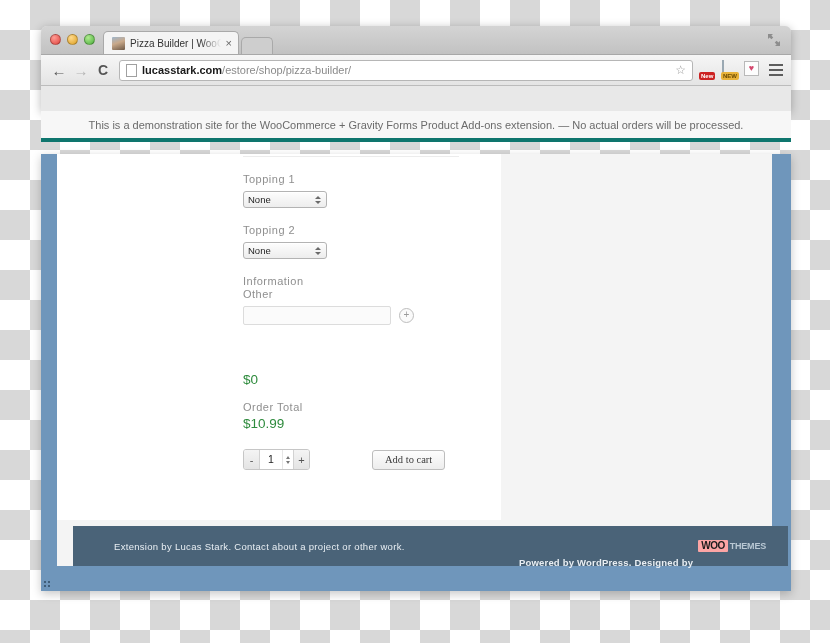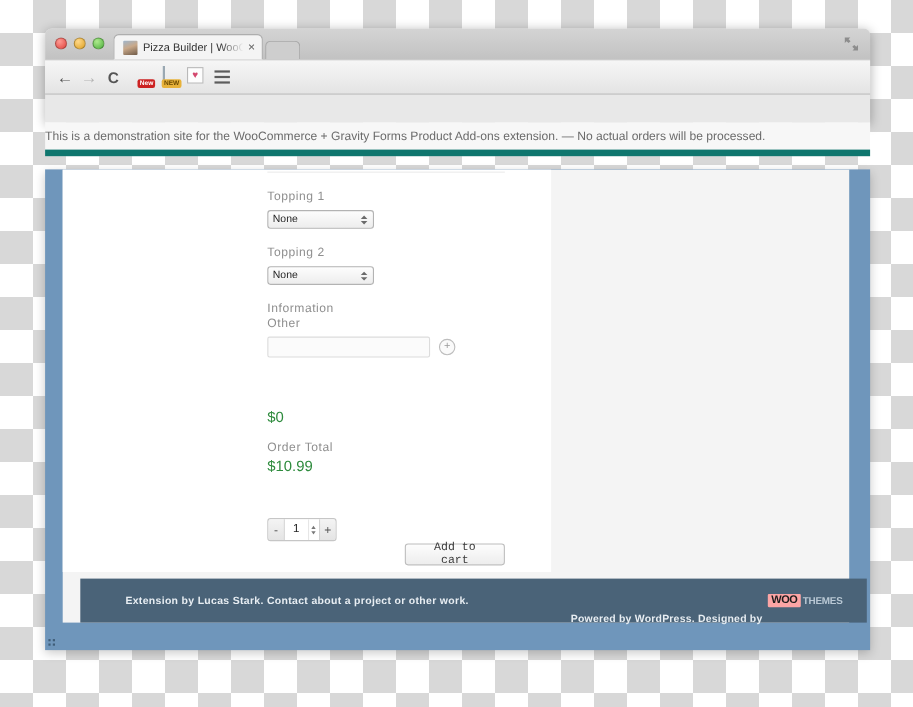--- a/index.html
+++ b/index.html
@@ -223,23 +223,24 @@
   #menu-button i { display: block; height: 2px; background: #5d5d5d; }
 
   
   #demo-bar {
     position: absolute;
     left: 41px;
     top: 111px;
     width: 750px;
     height: 31px;
     background: #f7f7f7;
-    border-bottom: 6px solid #0f766e;
-    display: flex;
-    align-items: center;
+    border-bottom: 4px solid #0f766e;
+    display: flex;
+    align-items: center;
+    justify-content: center;
     box-sizing: border-box;
     z-index: 5;
   }
   #demo-text {
     font-size: 11px;
     color: #6b6b6b;
   }
 
   
   #viewport {
@@ -288,21 +289,21 @@
   }
   .field-label {
     font-size: 11px;
     color: #8f8f8f;
     letter-spacing: 0.5px;
     margin-top: 16px;
     margin-bottom: 5px;
     line-height: 13px;
   }
   .mac-select {
-    width: 97px;
+    width: 84px;
     height: 17px;
     box-sizing: border-box;
     background: linear-gradient(#fdfdfd, #ededed);
     border: 1px solid #b3b3b3;
     border-radius: 3px;
     box-shadow: 0 1px 0 rgba(255,255,255,0.8) inset;
     display: flex;
     align-items: center;
     padding: 0 4px;
     position: relative;
@@ -429,41 +430,40 @@
     margin-left: 62px;
     height: 20px;
     padding: 0 12px;
     font-size: 10.5px;
     color: #3a3a3a;
     background: linear-gradient(#fdfdfd, #ededed);
     border: 1px solid #bdbdbd;
     border-radius: 3px;
     display: flex;
     align-items: center;
-    font-family: Liberation Mono, monospace;
-    margin-top: 45px;
+    font-family: Liberation Serif, serif;
   }
 
   
   #site-footer {
     position: absolute;
     left: 16px;
     top: 372px;
     width: 715px;
     height: 40px;
     background: #4a6378;
     display: flex;
     align-items: center;
     box-sizing: border-box;
     padding: 0 22px;
   }
   #footer-credit {
     font-size: 9.5px;
     color: #e8eef3;
-    font-weight: bold;
+    font-weight: normal;
     letter-spacing: 0.3px;
     margin-left: 19px;
   }
   #footer-right {
     margin-left: auto;
     display: flex;
     align-items: center;
     gap: 5px;
   }
   #footer-powered {
@@ -528,20 +528,25 @@
       <path d="M1 6 L1 1 L6 1 L4.4 2.6 L6.2 4.4 L4.4 6.2 L2.6 4.4 Z" fill="#8d8d8d"></path>
       <path d="M13 8 L13 13 L8 13 L9.6 11.4 L7.8 9.6 L9.6 7.8 L11.4 9.6 Z" fill="#8d8d8d"></path>
     </svg>
   </div>
 
   <div id="toolbar">
     <span class="nav-btn">←</span>
     <span class="nav-btn disabled">→</span>
     <span class="nav-btn" id="reload-btn">C</span>
 
+    <div id="omnibox">
+      <span id="page-doc-icon"></span>
+      <span id="url-text"><span id="url-host">lucasstark.com</span><span id="url-path">/estore/shop/pizza-builder/</span></span>
+      <span id="bookmark-star">☆</span>
+    </div>
 
     <div id="ext-icons">
       <span class="ext-icon">
         <span id="ext-1-art"></span>
         <span class="ext-badge">New</span>
       </span>
       <span class="ext-icon">
         <span id="ext-2-art"></span>
         <span class="ext-badge yellow">NEW</span>
       </span>

